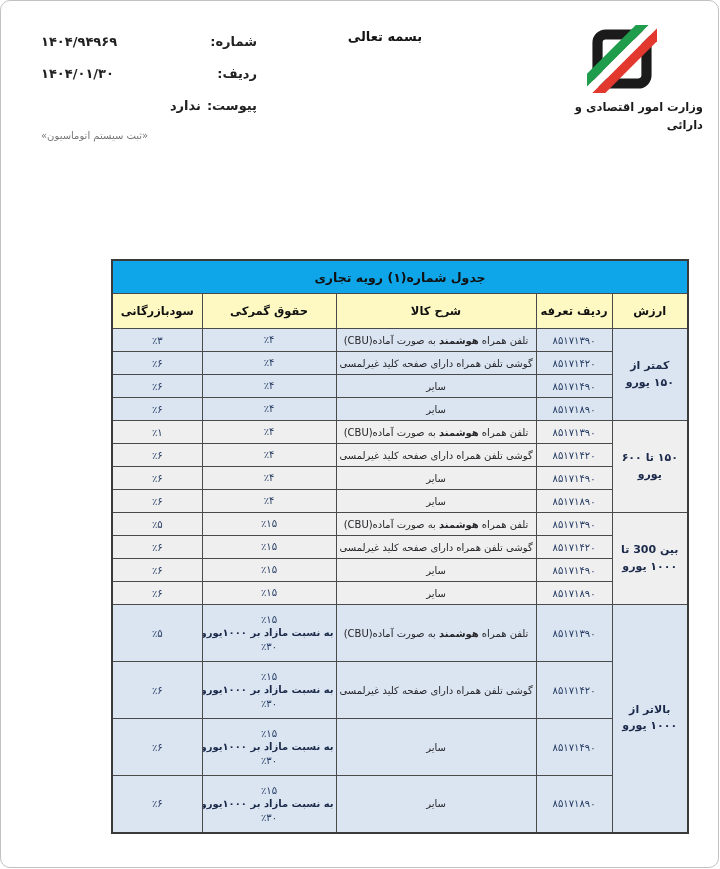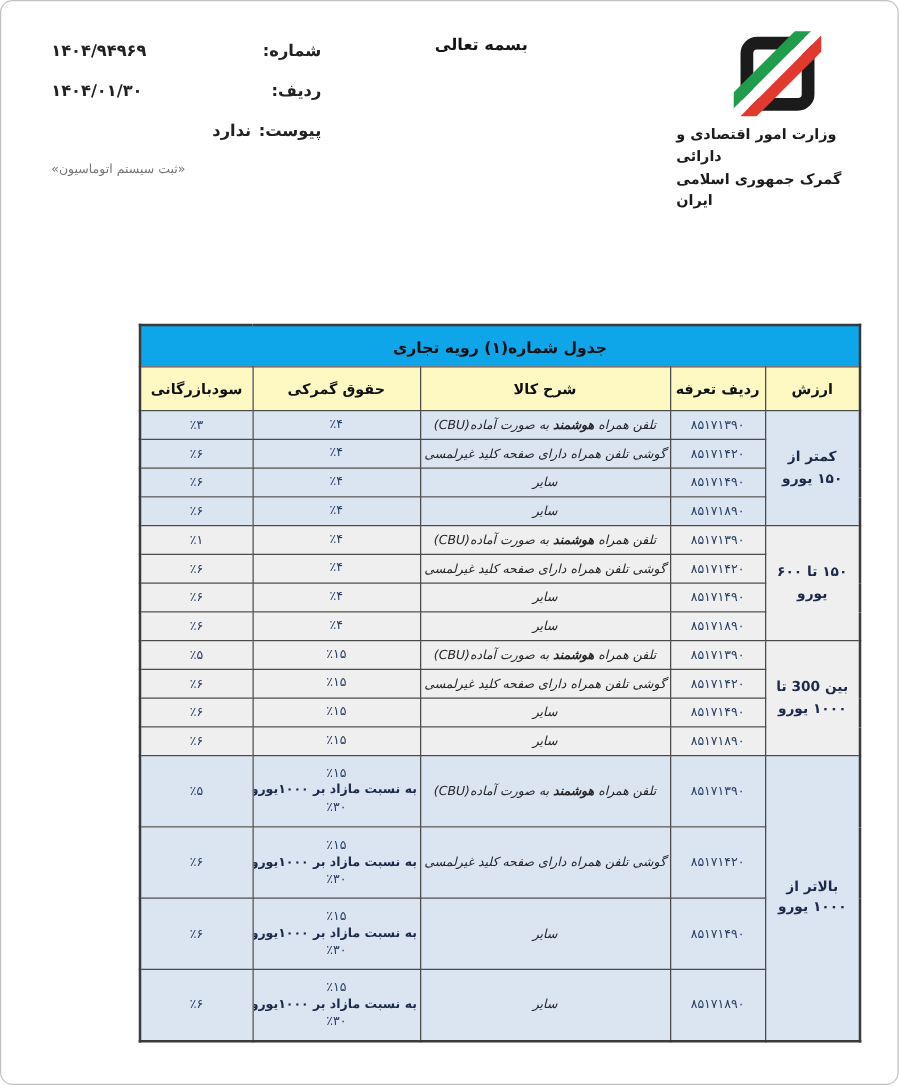--- a/index.html
+++ b/index.html
@@ -27,21 +27,21 @@
   .lh-note{
     text-align:left;font-size:10px;color:#777;margin-top:2px;
   }
   
   .besmellah{
     position:absolute;left:338px;top:28px;width:92px;
     text-align:center;font-size:13px;font-weight:bold;color:#151515;
   }
   
   .org{
-    position:absolute;left:540px;top:24px;width:162px;text-align:left;
+    position:absolute;left:540px;top:24px;width:162px;text-align:right;
   }
   .logo{width:70px;height:68px;margin:0 auto 6px auto;}
   .org-line{font-size:11.5px;font-weight:bold;color:#1c1c1c;line-height:1.55;}
   
   table.doc-table{
     position:absolute;left:110px;top:258px;width:576px;
     border-collapse:collapse;table-layout:fixed;direction:rtl;
     border:2px solid #3a3a3a;
   }
   table.doc-table td{
@@ -59,21 +59,21 @@
   }
   tr.r{height:23px;}
   tr.r4{height:57px;}
   tr.g-blue td{background:#dbe5f1;}
   tr.g-gray td{background:#efefef;}
   .c-val{
     font-size:11px;font-weight:bold;color:#1b2a4a;
     white-space:pre-line;line-height:1.5;
   }
   .c-tariff{font-size:10px;color:#243b63;}
-  .c-desc{font-size:10px;color:#26262a;white-space:nowrap;font-style:italic;}
+  .c-desc{font-size:10px;color:#26262a;white-space:nowrap;}
   .c-desc b{font-weight:bold;}
   .c-duty{font-size:10px;color:#243b63;line-height:1.35;}
   .c-duty .mid{font-weight:bold;color:#1b2a4a;white-space:nowrap;}
   .c-profit{font-size:10px;color:#243b63;}
 </style>
 </head>
 <body>
 
 <div class="page">
 
@@ -100,21 +100,20 @@
       <svg viewBox="0 0 100 100" width="70" height="68" aria-hidden="true">
         <rect x="14" y="14" width="72" height="72" rx="12" fill="none" stroke="#1b1b1b" stroke-width="15"></rect>
         <g transform="rotate(-45 50 50)">
           <rect x="-18" y="29" width="136" height="13.5" fill="#1f9d4d"></rect>
           <rect x="-18" y="42.5" width="136" height="12" fill="#ffffff"></rect>
           <rect x="-18" y="54.5" width="136" height="13.5" fill="#e2382e"></rect>
         </g>
       </svg>
     </div>
     <div class="org-line">وزارت امور اقتصادی و دارائی</div>
-    <div class="org-line">گمرک جمهوری اسلامی ایران</div>
   </div>
 
   <table class="doc-table">
     <colgroup>
       <col style="width:76px">
         <col style="width:76px">
         <col style="width:200px">
         <col style="width:134px">
         <col style="width:90px">
     </colgroup>

